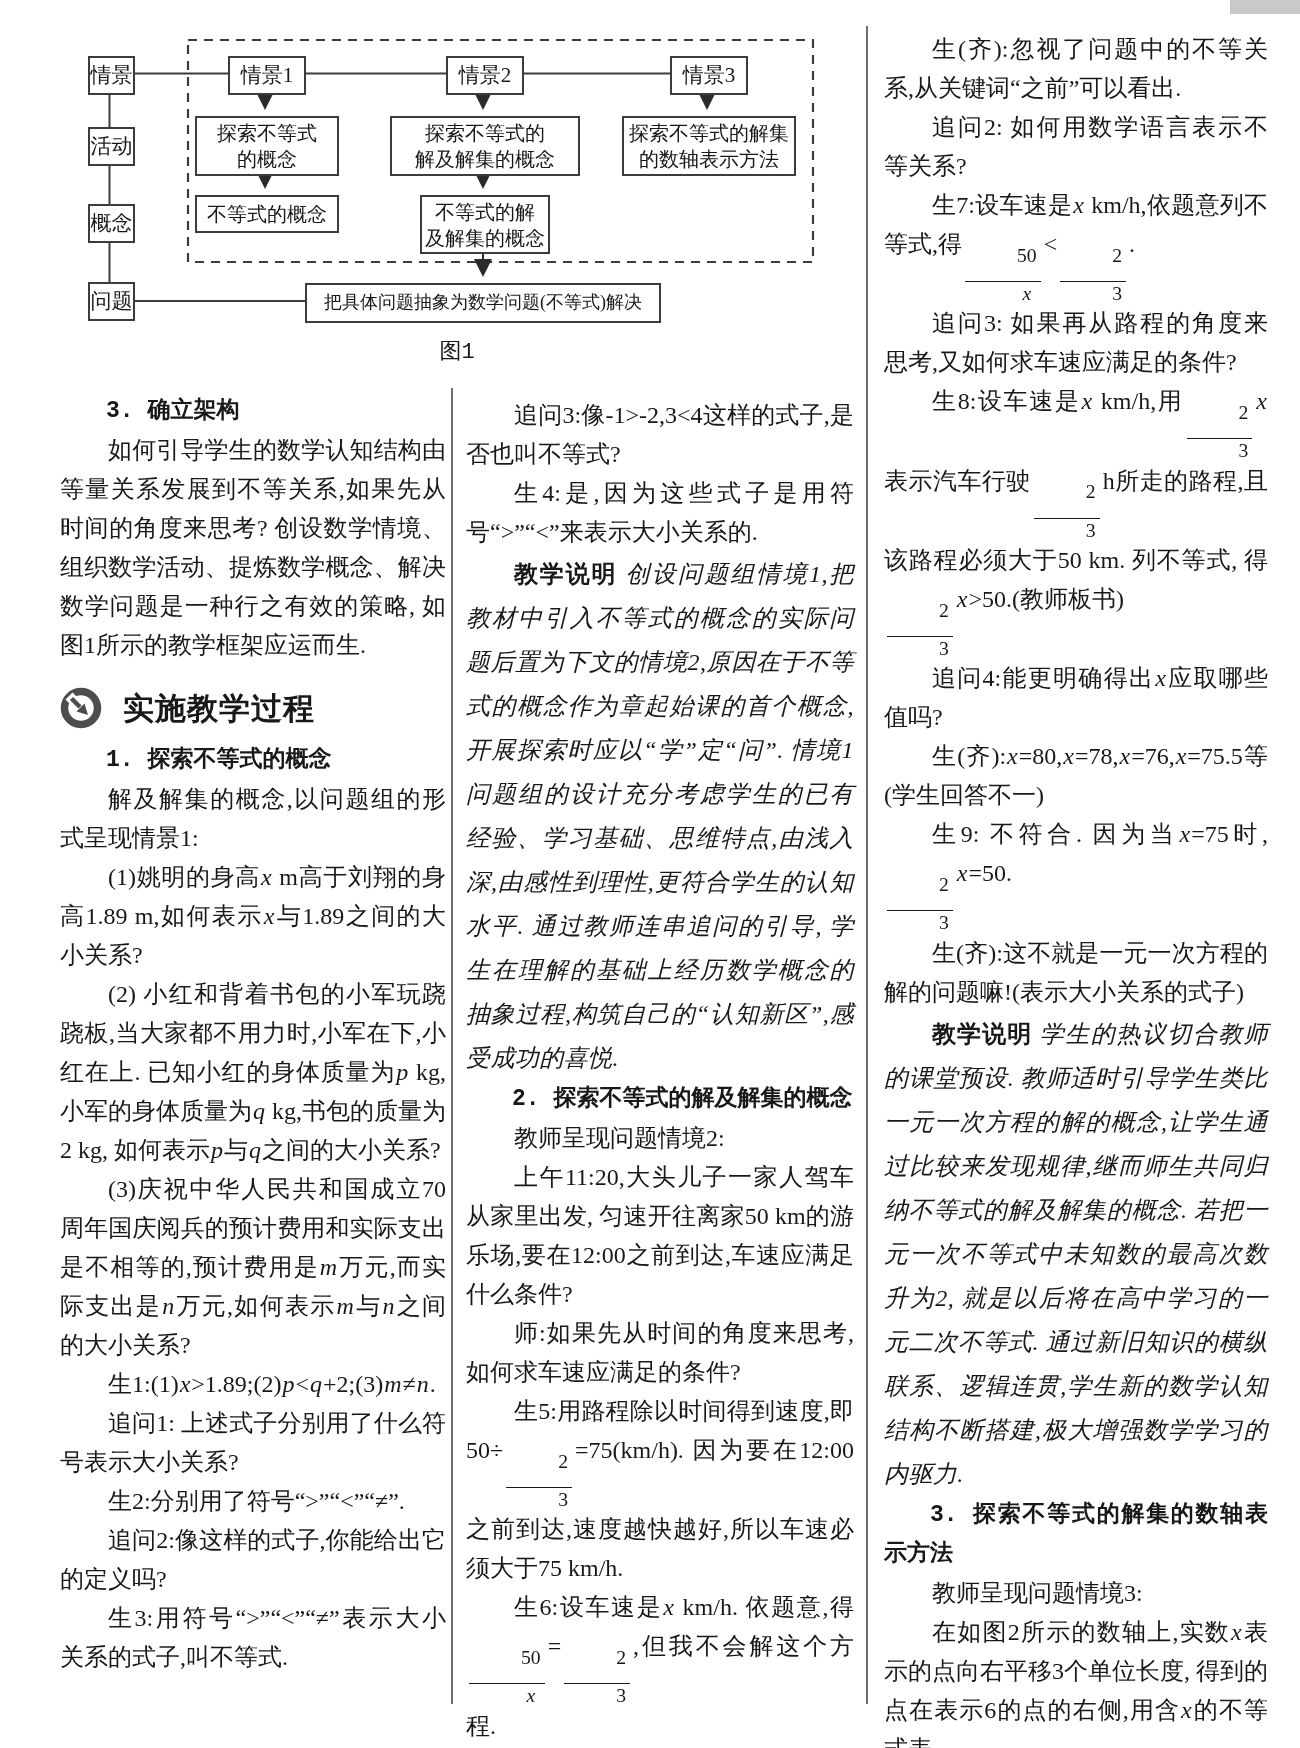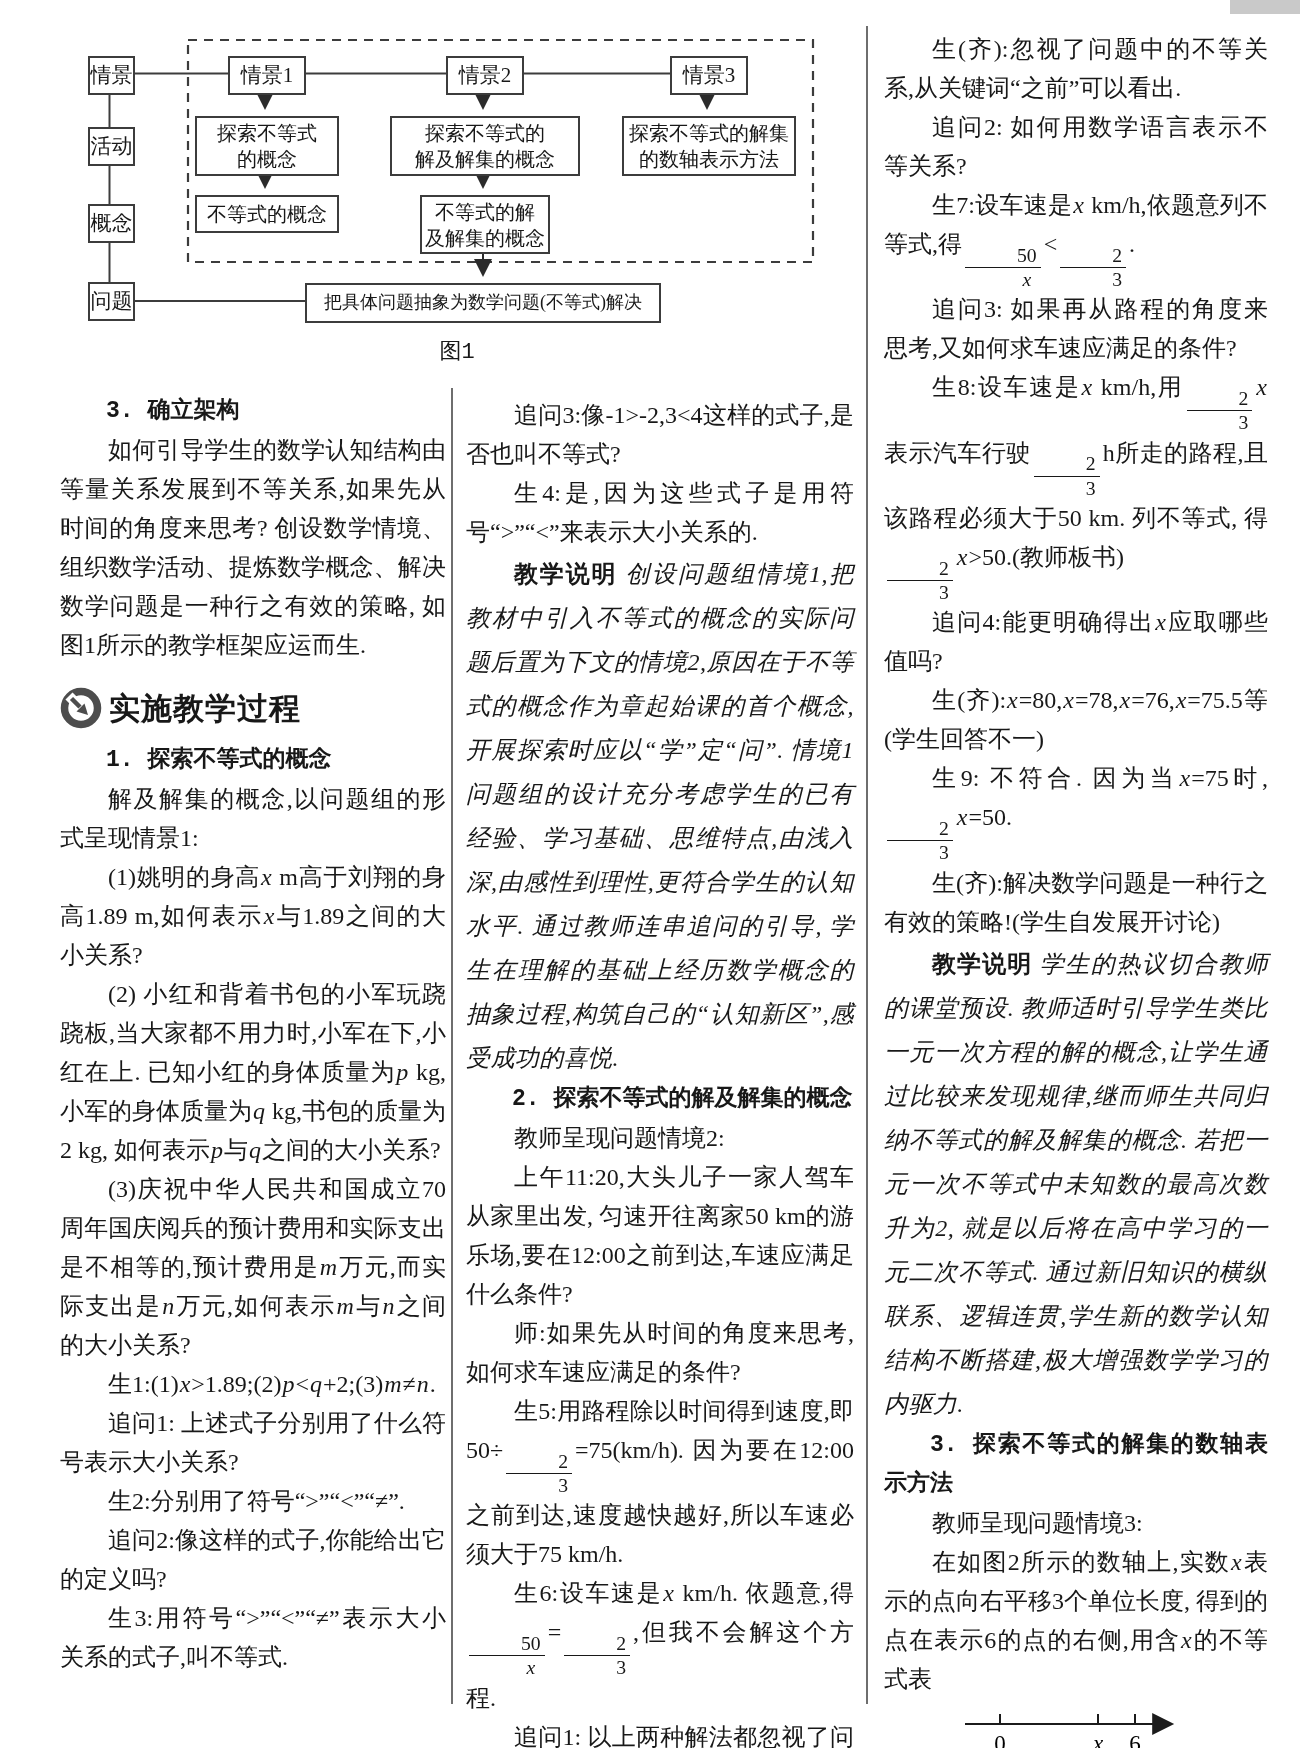--- a/index.html
+++ b/index.html
@@ -29,26 +29,26 @@
   .c3{left:884px;top:30px;width:384px;}
   .para{margin:0;text-indent:2em;}
   .para.h{font-family:Liberation Mono, monospace;font-weight:bold;font-size:23px;}
   .para.kai{font-style:italic;line-height:44px;letter-spacing:.4px;}
   .para.kai b.lead{font-style:normal;letter-spacing:0;}
   b.lead{font-family:"Liberation Sans","DejaVu Sans",sans-serif;font-weight:bold;}
   em{font-style:italic;padding:0 1px;}
 
   .frac{display:inline-flex;flex-direction:column;align-items:center;vertical-align:-0.5em;
         font-size:.82em;line-height:1.08;margin:0 3px;font-style:normal;}
-  .frac .num{border-bottom:1.6px solid #181818;padding:0 4px 1px;}
+  .frac .num{border-bottom:1.6px solid #181818;padding:0 4px 15px;}
   .frac .den{padding-top:1px;}
   .frac .it{font-style:italic;}
 
   
-  .section-head{display:flex;align-items:center;gap:7px;margin:22px 0 12px;text-indent:0;}
+  .section-head{display:flex;align-items:center;gap:21px;margin:22px 0 12px;text-indent:0;}
   .sec-icon{width:42px;height:42px;flex:0 0 auto;}
   .sec-icon svg{display:block;}
   .sec-title{font-family:"Liberation Sans","DejaVu Sans",sans-serif;font-weight:bold;
              font-size:31px;letter-spacing:1px;}
 
   
   .fig2{margin-top:8px;text-indent:0;}
   .fig2 svg{display:block;}
   .nl-label{font-family:"Liberation Serif","DejaVu Serif",serif;font-size:23px;}
   .nl-label.it{font-style:italic;}
@@ -184,21 +184,21 @@
           </span>h所走的路程,且该路程必须大于50 km. 列不等式, 得<span class="frac">
             <span class="num">2</span>
             <span class="den">3</span>
           </span><em>x</em>&gt;50.(教师板书)</p>
         <p class="para body">追问4:能更明确得出<em>x</em>应取哪些值吗?</p>
         <p class="para body">生(齐):<em>x</em>=80,<em>x</em>=78,<em>x</em>=76,<em>x</em>=75.5等(学生回答不一)</p>
         <p class="para body">生9: 不符合. 因为当<em>x</em>=75时,<span class="frac">
             <span class="num">2</span>
             <span class="den">3</span>
           </span><em>x</em>=50.</p>
-        <p class="para body">生(齐):解决数学问题是一种行之有效的策略!(学生自发展开讨论)</p>
+        <p class="para body">生(齐):这不就是一元一次方程的解的问题嘛!(表示大小关系的式子)</p>
         <p class="para kai"><b class="lead">教学说明</b> 学生的热议切合教师的课堂预设. 教师适时引导学生类比一元一次方程的解的概念,让学生通过比较来发现规律,继而师生共同归纳不等式的解及解集的概念. 若把一元一次不等式中未知数的最高次数升为2, 就是以后将在高中学习的一元二次不等式. 通过新旧知识的横纵联系、逻辑连贯,学生新的数学认知结构不断搭建,极大增强数学学习的内驱力.</p>
         <p class="para h">3. 探索不等式的解集的数轴表示方法</p>
         <p class="para body">教师呈现问题情境3:</p>
         <p class="para body">在如图2所示的数轴上,实数<em>x</em>表示的点向右平移3个单位长度, 得到的点在表示6的点的右侧,用含<em>x</em>的不等式表</p>
       </div>
 
     <div class="fig2">
       <svg width="384" height="52">
         <defs>
           <marker id="ah2" markerWidth="11" markerHeight="11" refX="9" refY="5" orient="auto">

